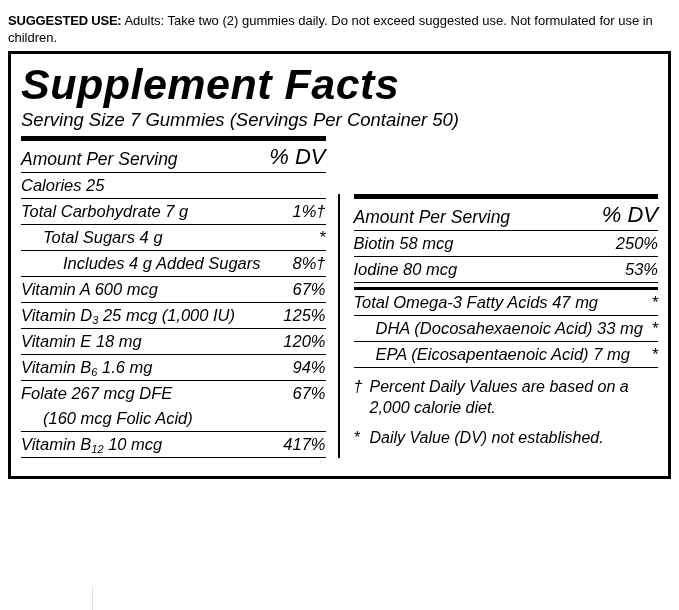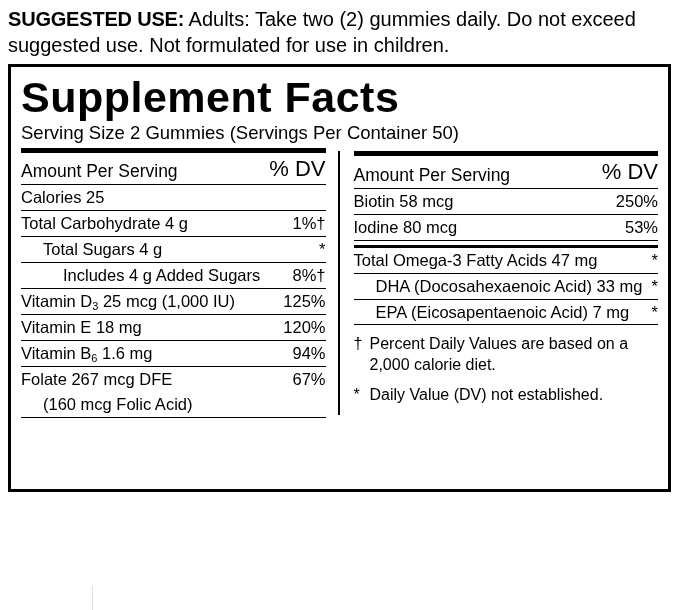--- a/index.html
+++ b/index.html
@@ -11,40 +11,41 @@
     width: 679px;
     height: 610px;
     font-family: "Liberation Sans", sans-serif;
     color: #000000;
     position: relative;
     overflow: hidden;
   }
 
   
   #suggested-use {
-    padding: 6px 8px 0 8px;
-    font-size: 20px;
+    padding: 12px 8px 0 8px;
+    font-size: 13px;
     line-height: 1.32;
   }
   #suggested-use .su-label {
     font-weight: bold;
     letter-spacing: -0.2px;
   }
   #suggested-use .su-text {
     font-weight: normal;
   }
 
   
   #facts-panel {
     margin: 5px 8px 8px 8px;
     border: 3px solid #000;
     padding: 4px 10px 6px 10px;
     box-sizing: border-box;
     height: 428px;
     position: relative;
+    font-style: italic;
   }
 
   #panel-title {
     font-size: 43px;
     font-weight: bold;
     letter-spacing: 0.5px;
     line-height: 1.05;
     margin: 4px 0 2px 0;
     white-space: nowrap;
   }
@@ -53,21 +54,21 @@
     font-size: 18.5px;
     line-height: 1.2;
     margin-bottom: 4px;
     white-space: nowrap;
   }
 
   
   #columns {
     display: flex;
     flex-direction: row;
-    align-items: center;
+    align-items: flex-end;
   }
   .col {
     flex: 1 1 0;
     box-sizing: border-box;
   }
   .col-left {
     padding-right: 12px;
   }
   .col-right {
     padding-left: 14px;
@@ -140,67 +141,75 @@
 </head>
 <body>
 
 <div id="suggested-use">
   <span class="su-label">SUGGESTED USE:</span><span class="su-text"> Adults: Take two (2) gummies daily. Do not exceed suggested use. Not formulated for use in children.</span>
 </div>
 
 <div id="facts-panel">
 
   <div id="panel-title">Supplement Facts</div>
-  <div id="serving-line">Serving Size 2 Gummies  (Servings Per Container 50)</div>
+  <div id="serving-line">Serving Size 7 Gummies  (Servings Per Container 50)</div>
 
   <div id="columns">
 
     <div class="col col-left">
       <div class="rule-thick"></div>
       <table class="nutr">
         <tbody>
             <tr class="hdr">
           <td>Amount Per Serving</td>
           <td class="val">% DV</td>
         </tr>
         <tr>
           <td>Calories 25</td>
           <td class="val"></td>
         </tr>
         <tr>
-          <td>Total Carbohydrate 4 g</td>
+          <td>Total Carbohydrate 7 g</td>
           <td class="val">1%†</td>
         </tr>
         <tr>
           <td class="ind1">Total Sugars 4 g</td>
           <td class="val">*</td>
         </tr>
         <tr>
           <td class="ind2">Includes 4 g Added Sugars</td>
           <td class="val">8%†</td>
+        </tr>
+        <tr>
+          <td>Vitamin A 600 mcg</td>
+          <td class="val">67%</td>
         </tr>
         <tr>
           <td>Vitamin D<sub>3</sub> 25 mcg (1,000 IU)</td>
           <td class="val">125%</td>
         </tr>
         <tr>
           <td>Vitamin E 18 mg</td>
           <td class="val">120%</td>
         </tr>
         <tr>
           <td>Vitamin B<sub>6</sub> 1.6 mg</td>
           <td class="val">94%</td>
         </tr>
         <tr class="no-rule">
           <td>Folate 267 mcg DFE</td>
           <td class="val">67%</td>
         </tr>
         <tr>
           <td class="ind1">(160 mcg Folic Acid)</td>
           <td class="val"></td>
+        </tr>
+        <tr>
+          <td>Vitamin B<sub>12</sub> 10 mcg</td>
+          <td class="val">417%</td>
         </tr>
       </tbody>
         </table>
     </div>
 
     <div class="col col-right">
       <div class="rule-thick"></div>
       <table class="nutr">
         <tbody>
             <tr class="hdr">

